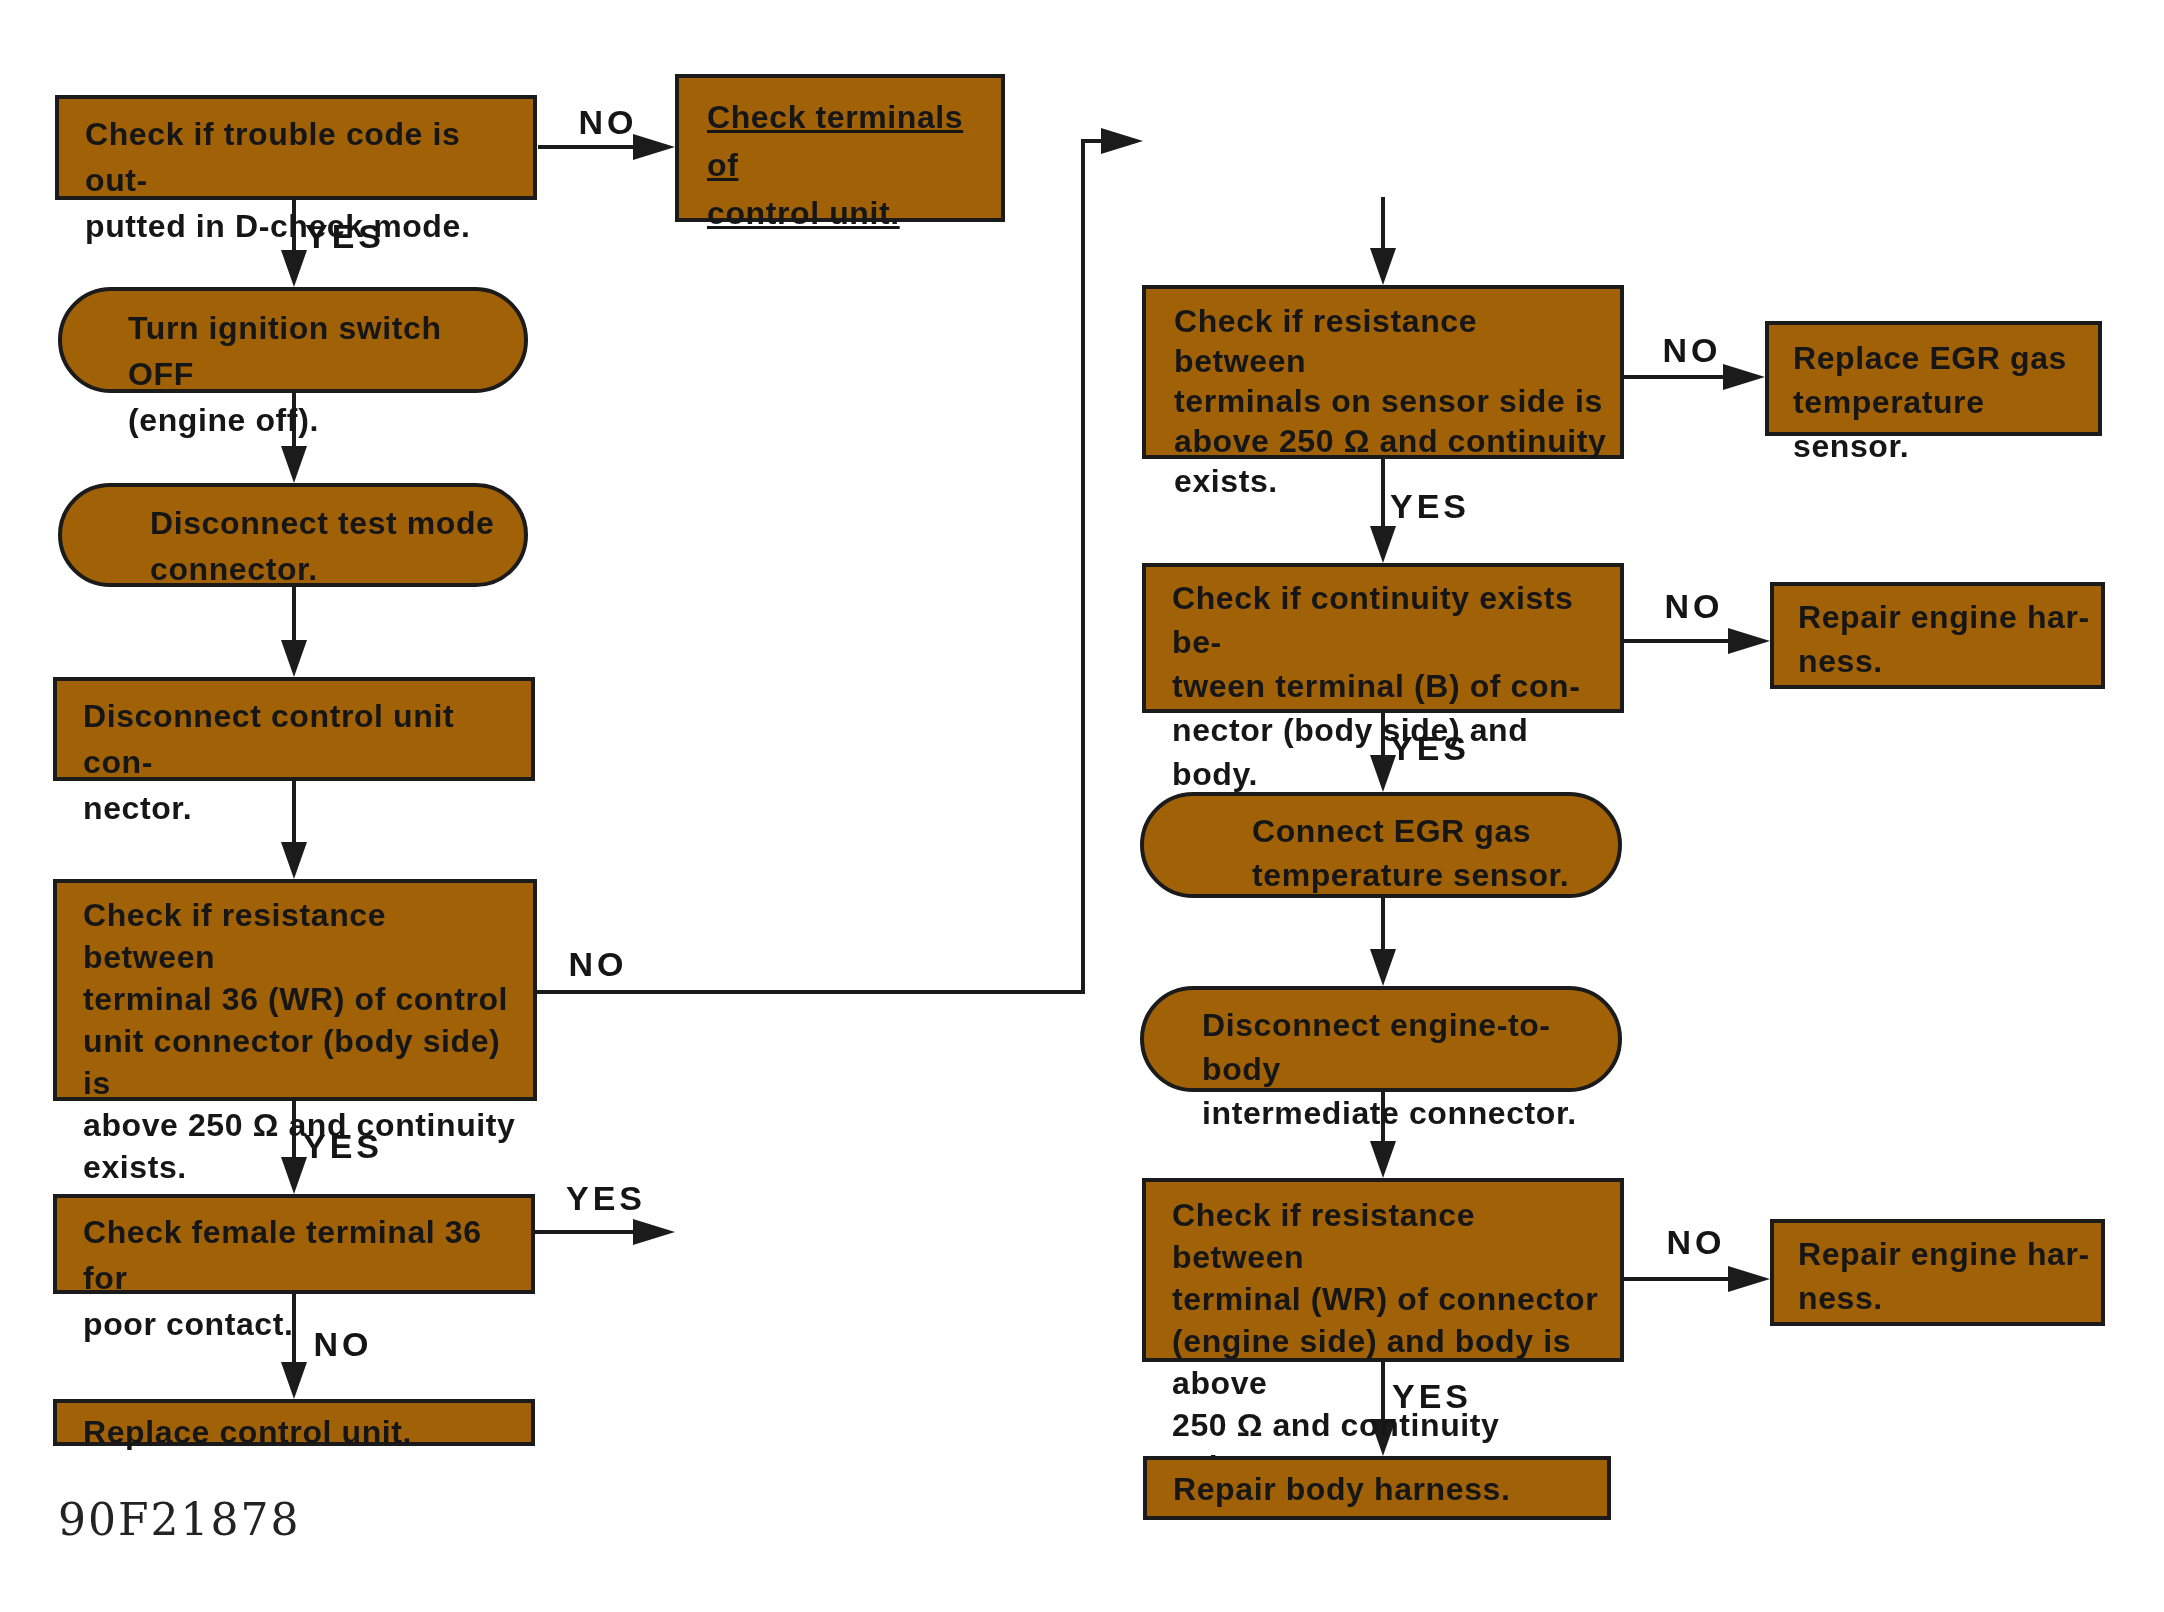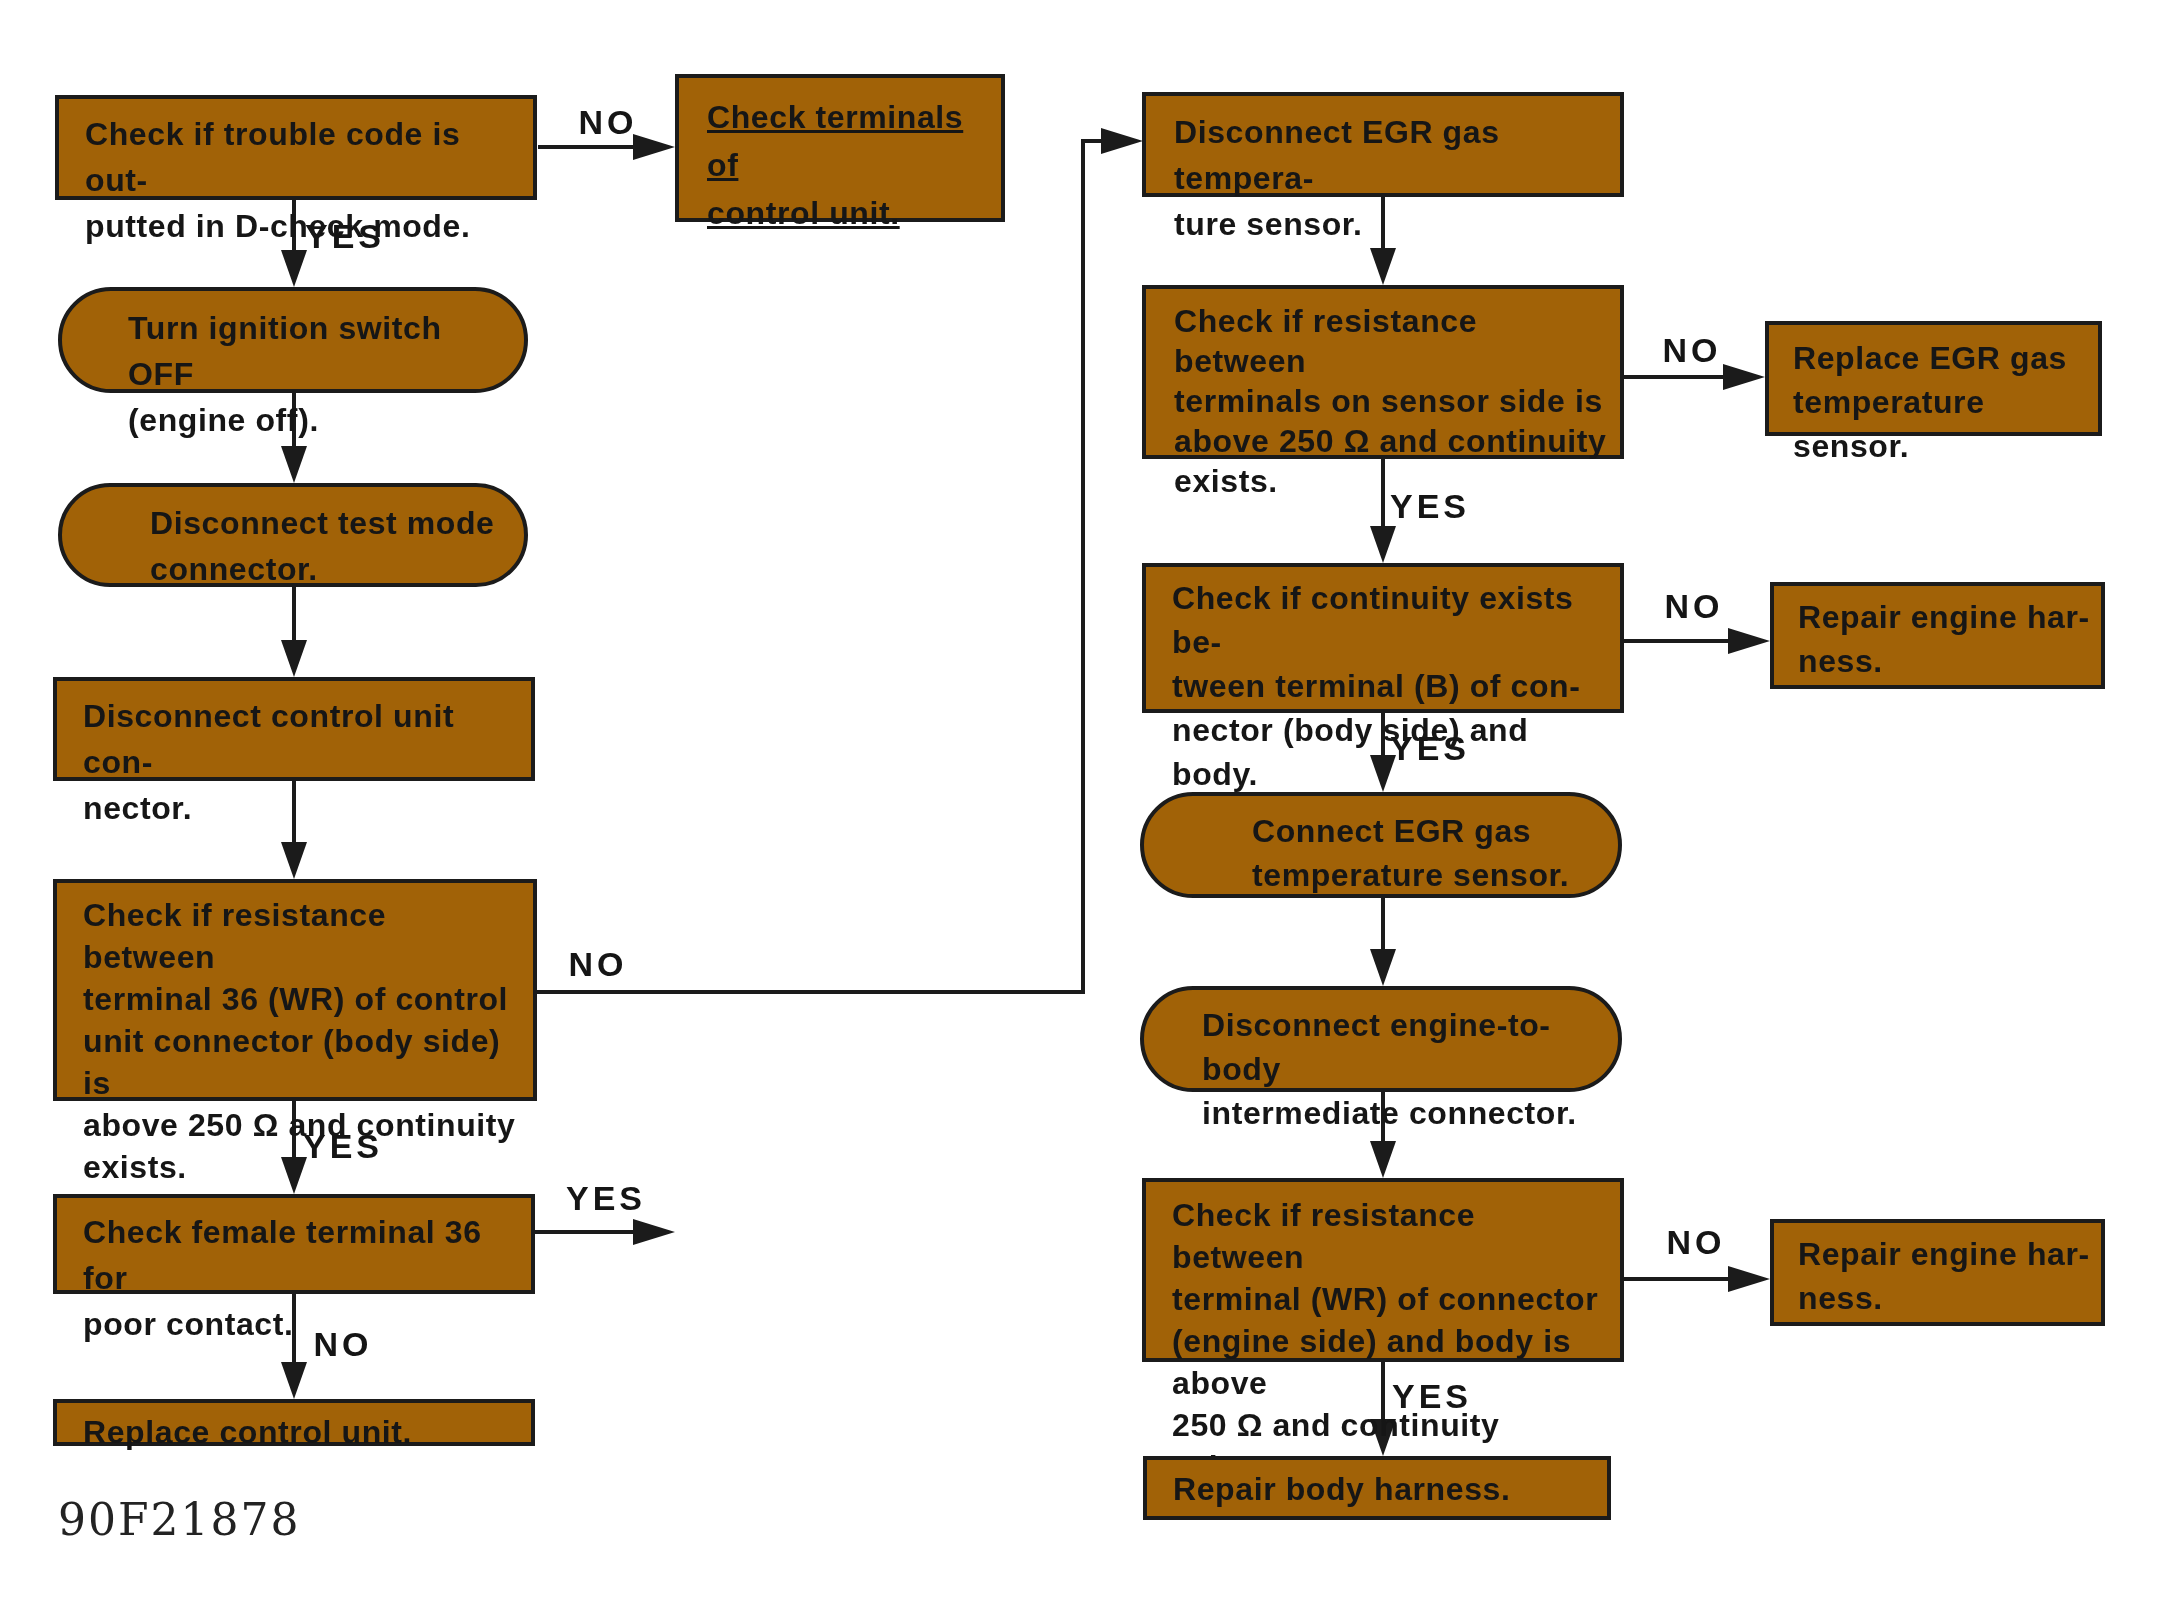--- a/index.html
+++ b/index.html
@@ -144,22 +144,20 @@
 unit connector (body side) is
 above 250 Ω and continuity
 exists.</div>
 
   <div class="node" style="left:53px;top:1194px;width:482px;height:100px;padding:11px 14px 0 26px;line-height:46px;">Check female terminal 36 for
 poor contact.</div>
 
 
   <div class="node" style="left:53px;top:1399px;width:482px;height:47px;padding:9px 14px 0 26px;line-height:40px;">Replace control unit.</div>
 
-  <div class="node" style="left:1142px;top:92px;width:482px;height:105px;padding:13px 14px 0 28px;line-height:46px;">Disconnect EGR gas tempera-
-ture sensor.</div>
 
   <div class="node" style="left:1142px;top:285px;width:482px;height:174px;padding:12px 12px 0 28px;line-height:40px;">Check if resistance between
 terminals on sensor side is
 above 250 Ω and continuity
 exists.</div>
 
   <div class="node" style="left:1765px;top:321px;width:337px;height:115px;padding:11px 10px 0 24px;line-height:44px;">Replace EGR gas
 temperature sensor.</div>
 
   <div class="node" style="left:1142px;top:563px;width:482px;height:150px;padding:9px 12px 0 26px;line-height:44px;">Check if continuity exists be-

